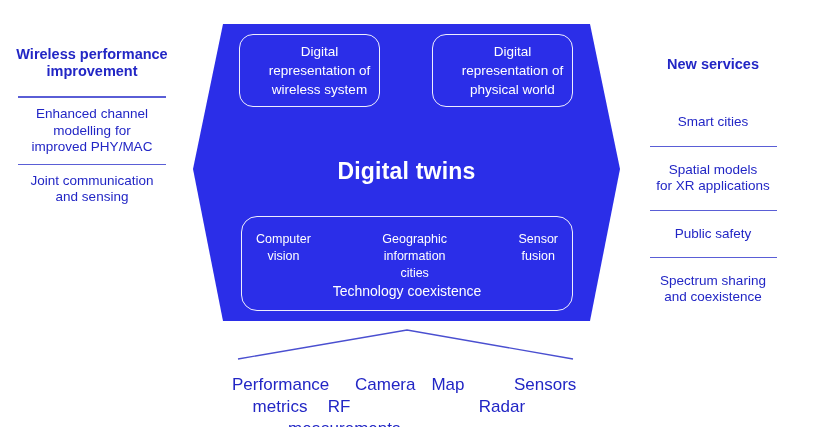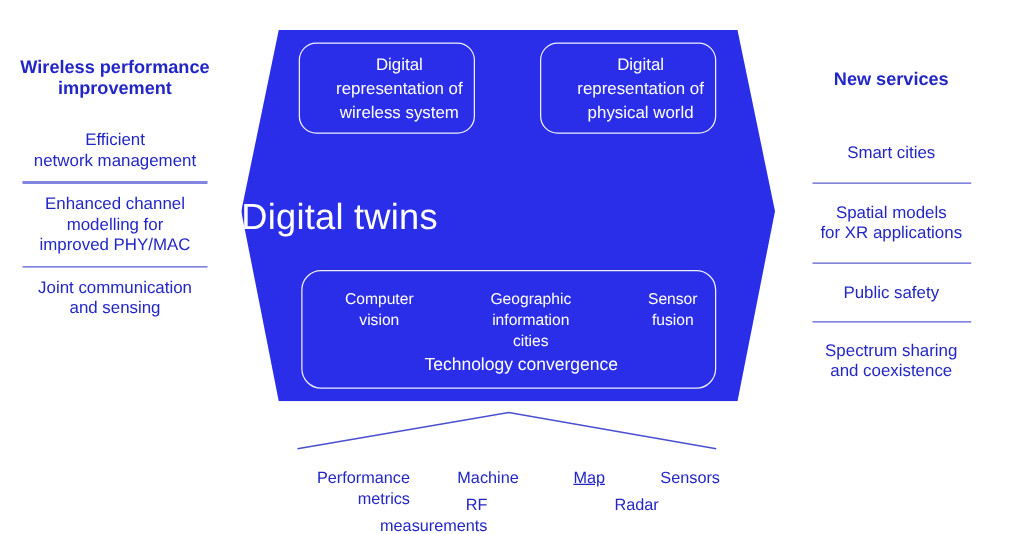--- a/index.html
+++ b/index.html
@@ -32,60 +32,58 @@
   }
   .top-box {
     position:absolute; top:18px; width:141px; height:73px;
     border:1.3px solid rgba(255,255,255,.92); border-radius:14px;
     color:var(--white); font-size:13.5px; line-height:1.42; text-align:center;
     display:flex; align-items:center; justify-content:center; white-space:pre-line;padding-left:20px;
   }
   .box1 { left:239px; }
   .box2 { left:432px; }
   .dt-title {
-    position:absolute; left:193px; top:142px; width:427px; 
-    color:var(--white); font-size:29px; font-weight:400; letter-spacing:.2px;
+    position:absolute; left:193px; top:142px; width:427px; text-align:center;
+    color:var(--white); font-size:23px; font-weight:700; letter-spacing:.2px;
   }
   .conv-box {
     position:absolute; left:241px; top:200px; width:332px; height:95px;
     border:1.3px solid rgba(255,255,255,.92); border-radius:16px;
-    display:flex; flex-direction:column; color:var(--white);padding-left:20px;
+    display:flex; flex-direction:column; color:var(--white);
   }
   .conv-row { display:flex; justify-content:space-between; padding:14px 14px 0; }
   .conv-item { font-size:12.5px; line-height:1.36; text-align:center; white-space:pre-line; }
   .conv-label { margin-top:auto; padding-bottom:11px; text-align:center; font-size:14px; }
 
   
   .brace { position:absolute; left:228px; top:310px; }
   .inputs-title {
     position:absolute; left:193px; top:330px; width:427px; text-align:center;
     color:var(--ink); font-size:14px; font-weight:700;
   }
   .inp {
-    position:absolute; color:var(--ink); font-size:13px; line-height:1.3;
-    text-align:right; white-space:pre-line;
+    position:absolute; color:var(--ink); font-size:17px; line-height:1.3;
+    text-align:center; white-space:pre-line;
   }
   .inp0 { left:232px; top:358px; width:96px; }
   .inp1 { left:355px; top:358px; width:60px; }
-  .inp2 { left:444px; top:358px; width:40px;text-decoration:underline; }
+  .inp2 { left:428px; top:358px; width:40px; }
   .inp3 { left:514px; top:358px; width:62px; }
   .inp4 { left:288px; top:380px; width:102px; }
   .inp5 { left:400px; top:380px; width:64px; }
   .inp6 { left:477px; top:380px; width:50px; }
 </style>
 </head>
 <body>
 
 <div class="canvas">
 
   <div class="side-panel left">
     <div class="panel-title">Wireless performance
 improvement</div>
-    <div class="side-item">Efficient
-network management</div>
     <div class="divider"></div>
     <div class="divider"></div>
     <div class="side-item">Enhanced channel
 modelling for
 improved PHY/MAC</div>
     <div class="divider"></div>
     <div class="side-item">Joint communication
 and sensing</div>
   </div>
 
@@ -107,41 +105,41 @@
   <div class="conv-box">
     <div class="conv-row">
       <div class="conv-item">Computer
 vision</div>
       <div class="conv-item">Geographic
 information
 cities</div>
       <div class="conv-item">Sensor
 fusion</div>
     </div>
-    <div class="conv-label">Technology convergence</div>
+    <div class="conv-label">Technology coexistence</div>
   </div>
 
   <div class="side-panel right">
     <div class="panel-title">New services</div>
     <div class="side-item">Smart cities</div>
     <div class="divider"></div>
     <div class="side-item">Spatial models
 for XR applications</div>
     <div class="divider"></div>
     <div class="side-item">Public safety</div>
     <div class="divider"></div>
     <div class="side-item">Spectrum sharing
 and coexistence</div>
   </div>
 
   <svg class="brace" width="352" height="38" viewBox="0 0 352 38">
     <polyline points="10,33 179,4 345,33" fill="none" stroke="#4a4fd0" stroke-width="1.3"></polyline>
   </svg>
   <div class="inp inp0">Performance
 metrics</div>
-  <div class="inp inp1">Machine</div>
+  <div class="inp inp1">Camera</div>
   <div class="inp inp2">Map</div>
   <div class="inp inp3">Sensors</div>
   <div class="inp inp4">RF
 measurements</div>
   <div class="inp inp6">Radar</div>
 
 </div>
 
 </body></html>

